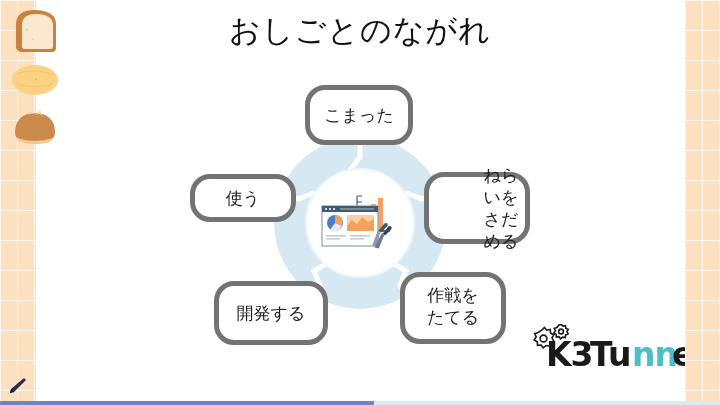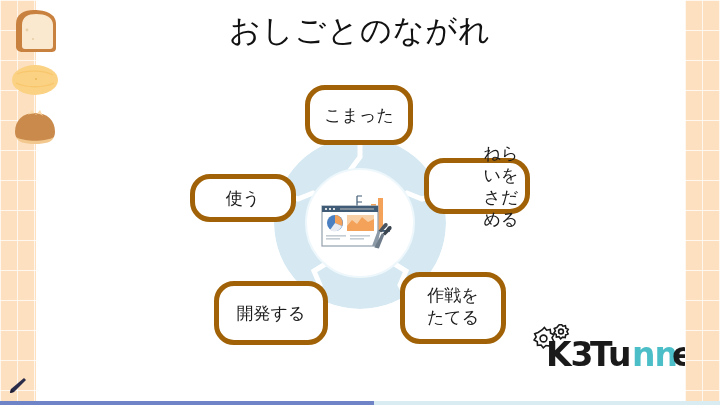--- a/index.html
+++ b/index.html
@@ -72,34 +72,34 @@
     width: 88px;
     height: 62px;
   }
   .center-illustration svg { display: block; }
 
   
   .bubble {
     position: absolute;
     box-sizing: border-box;
     background: #ffffff;
-    border: 5px solid #a16207;
+    border: 5px solid #737373;
     border-radius: 20px;
     display: flex;
     align-items: center;
     justify-content: center;
     text-align: center;
     color: #1b1b1b;
     font-size: 17px;
     line-height: 22px;
     font-family: "DejaVu Sans", "Liberation Sans", sans-serif;
     white-space: pre-line;
   }
   .bubble.b-komatta   { left: 305px; top: 85px;  width: 108px; height: 60px; }
-  .bubble.b-nerai     { left: 424px; top: 158px; width: 106px; height: 56px; padding-left: 48px; }
+  .bubble.b-nerai     { left: 424px; top: 172px; width: 106px; height: 72px; padding-left: 48px; }
   .bubble.b-sakusen   { left: 400px; top: 272px; width: 106px; height: 72px; font-family: Liberation Mono, monospace; }
   .bubble.b-kaihatsu  { left: 214px; top: 281px; width: 114px; height: 64px; }
   .bubble.b-tsukau    { left: 190px; top: 174px; width: 106px; height: 48px; }
 
   
   .logo {
     position: absolute;
     left: 528px;
     top: 324px;
     width: 172px;

